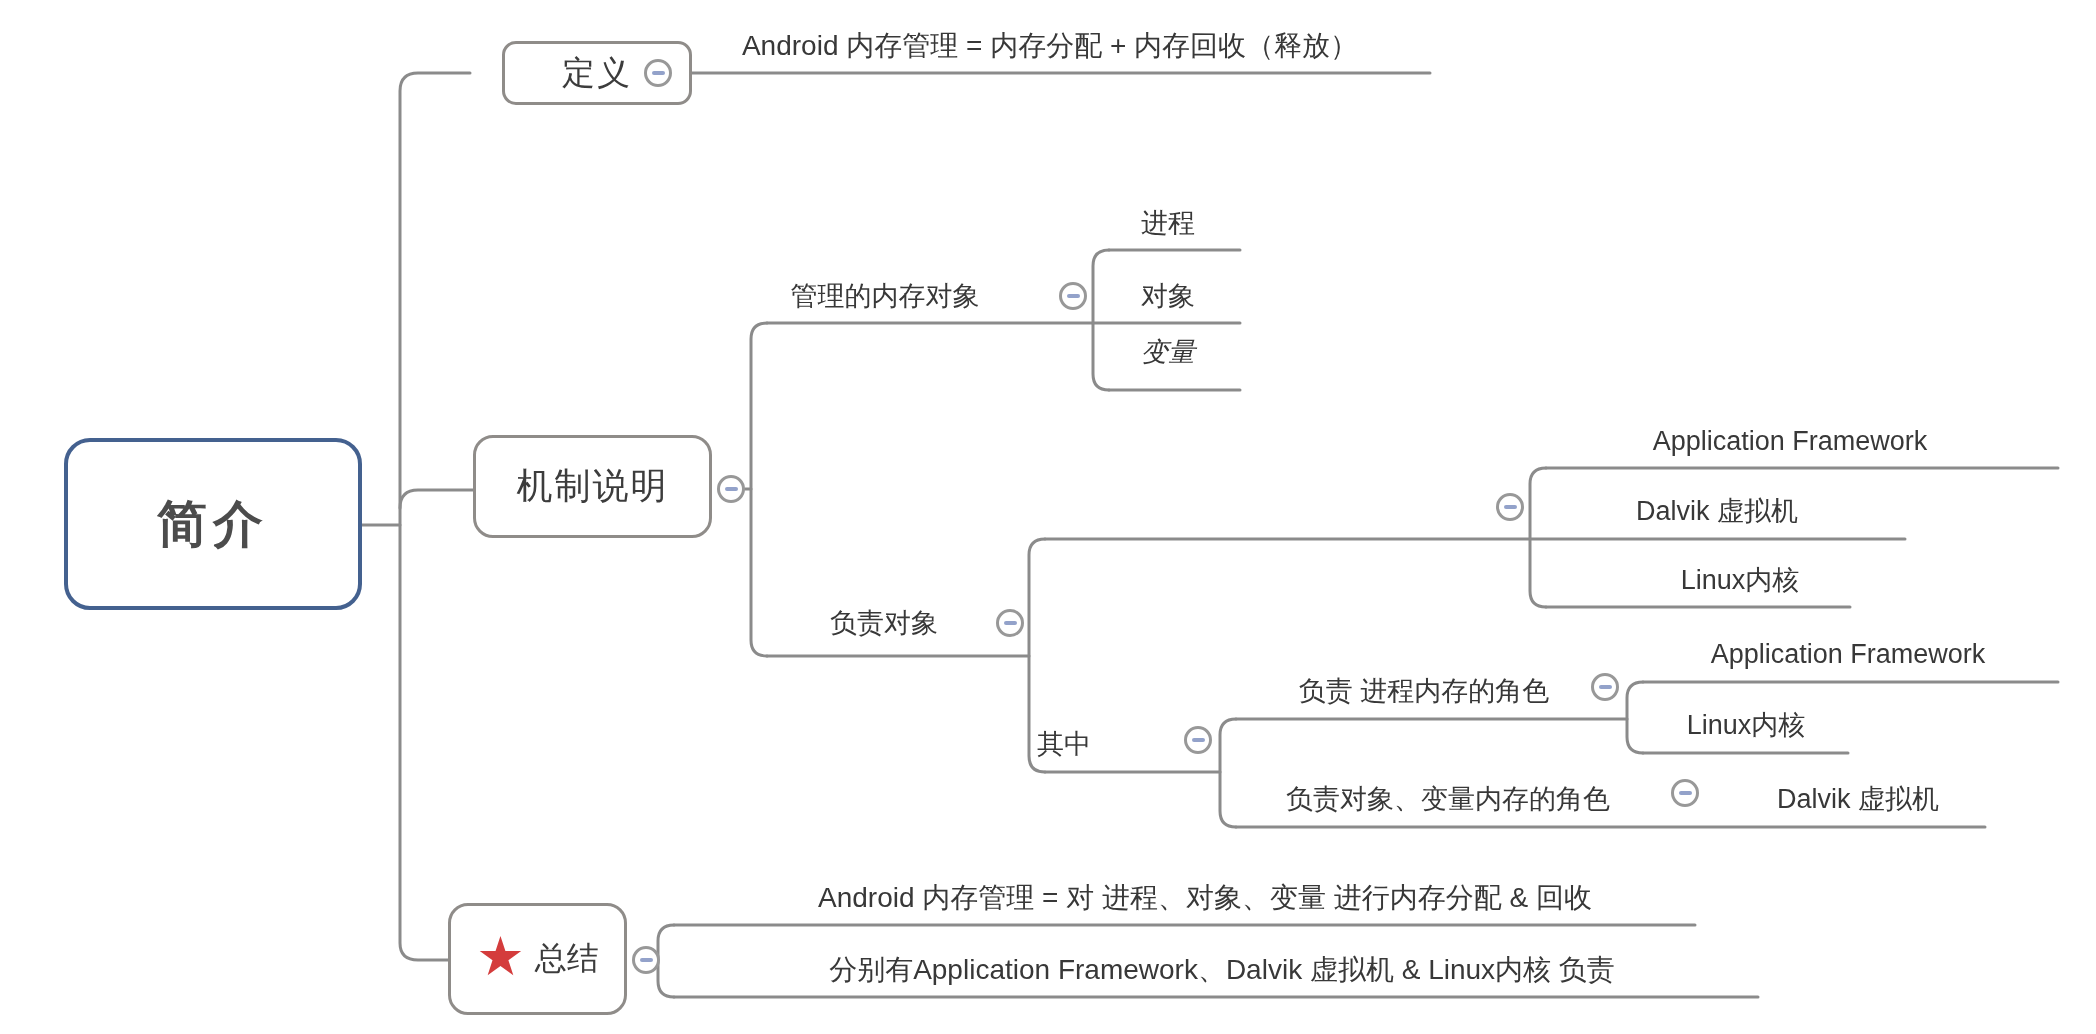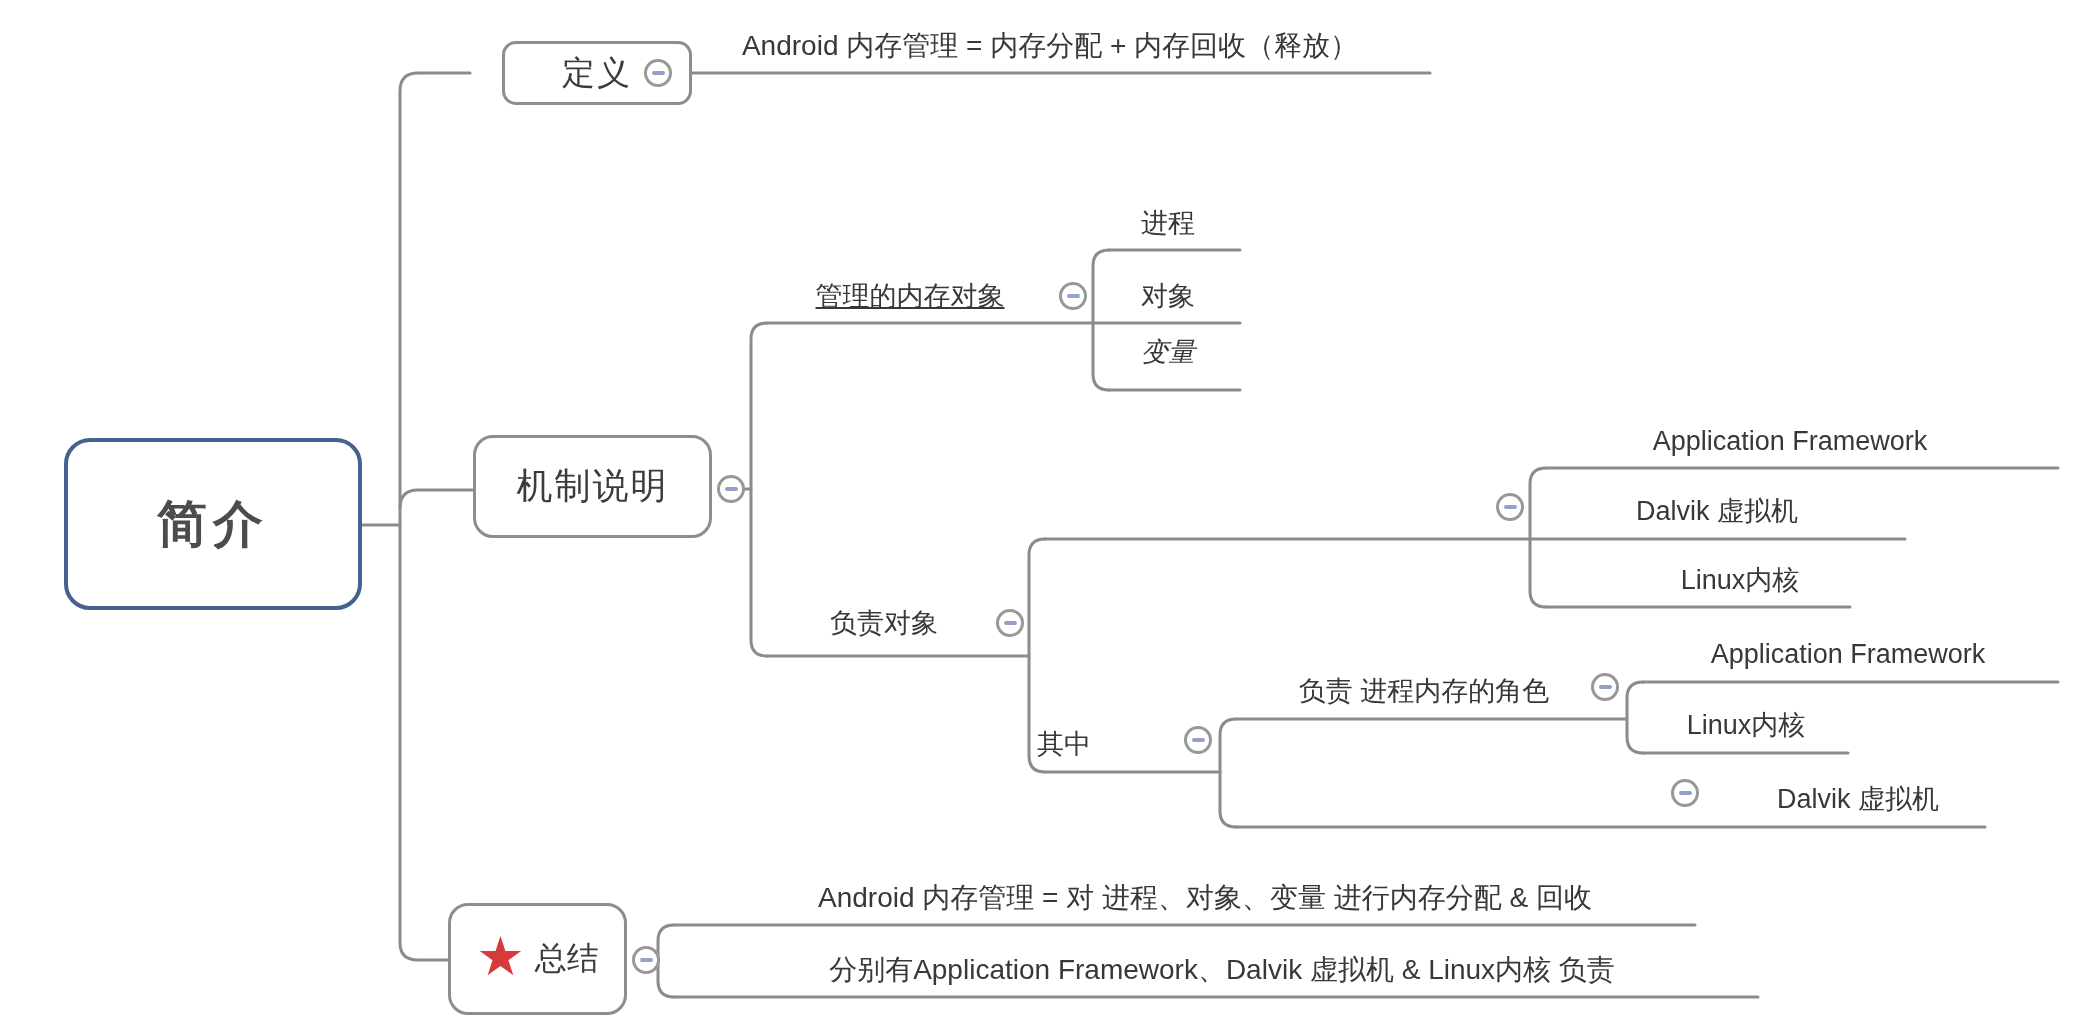--- a/index.html
+++ b/index.html
@@ -90,37 +90,38 @@
     <span>机制说明</span>
   </div>
 
   <div class="box box-sum">
     <span class="star" style="color:#d43c3c;">★</span>
     <span>总结</span>
   </div>
 
   <div class="lbl lbl-lg" style="left:1050px;top:31px;text-align:center;">Android 内存管理 = 内存分配 + 内存回收（释放）</div>
 
-  <div class="lbl" style="left:910px;top:281px;text-decoration:underline;">管理的内存对象</div>
+  <div class="lbl" style="left:885px;top:281px;">管理的内存对象</div>
   <div class="lbl" style="left:1168px;top:208px;">进程</div>
   <div class="lbl" style="left:1168px;top:281px;">对象</div>
   <div class="lbl" style="left:1168px;top:337px;font-style:italic;">变量</div>
 
   <div class="lbl" style="left:884px;top:608px;">负责对象</div>
 
   <div class="lbl" style="left:1790px;top:426px;">Application Framework</div>
   <div class="lbl" style="left:1717px;top:496px;">Dalvik 虚拟机</div>
   <div class="lbl" style="left:1740px;top:565px;">Linux内核</div>
 
   <div class="lbl" style="left:1064px;top:729px;">其中</div>
 
   <div class="lbl" style="left:1424px;top:676px;">负责 进程内存的角色</div>
   <div class="lbl" style="left:1848px;top:639px;">Application Framework</div>
   <div class="lbl" style="left:1746px;top:710px;">Linux内核</div>
 
+  <div class="lbl" style="left:1448px;top:784px;">负责对象、变量内存的角色</div>
   <div class="lbl" style="left:1858px;top:784px;">Dalvik 虚拟机</div>
 
   <div class="lbl lbl-lg" style="left:1205px;top:883px;">Android 内存管理 = 对 进程、对象、变量 进行内存分配 &amp; 回收</div>
   <div class="lbl lbl-lg" style="left:1222px;top:955px;">分别有Application Framework、Dalvik 虚拟机 &amp; Linux内核 负责</div>
 
   <div class="minus" style="left:658px;top:73px;">
       <span class="bar"></span>
     </div>
   <div class="minus" style="left:731px;top:489px;">
       <span class="bar"></span>

